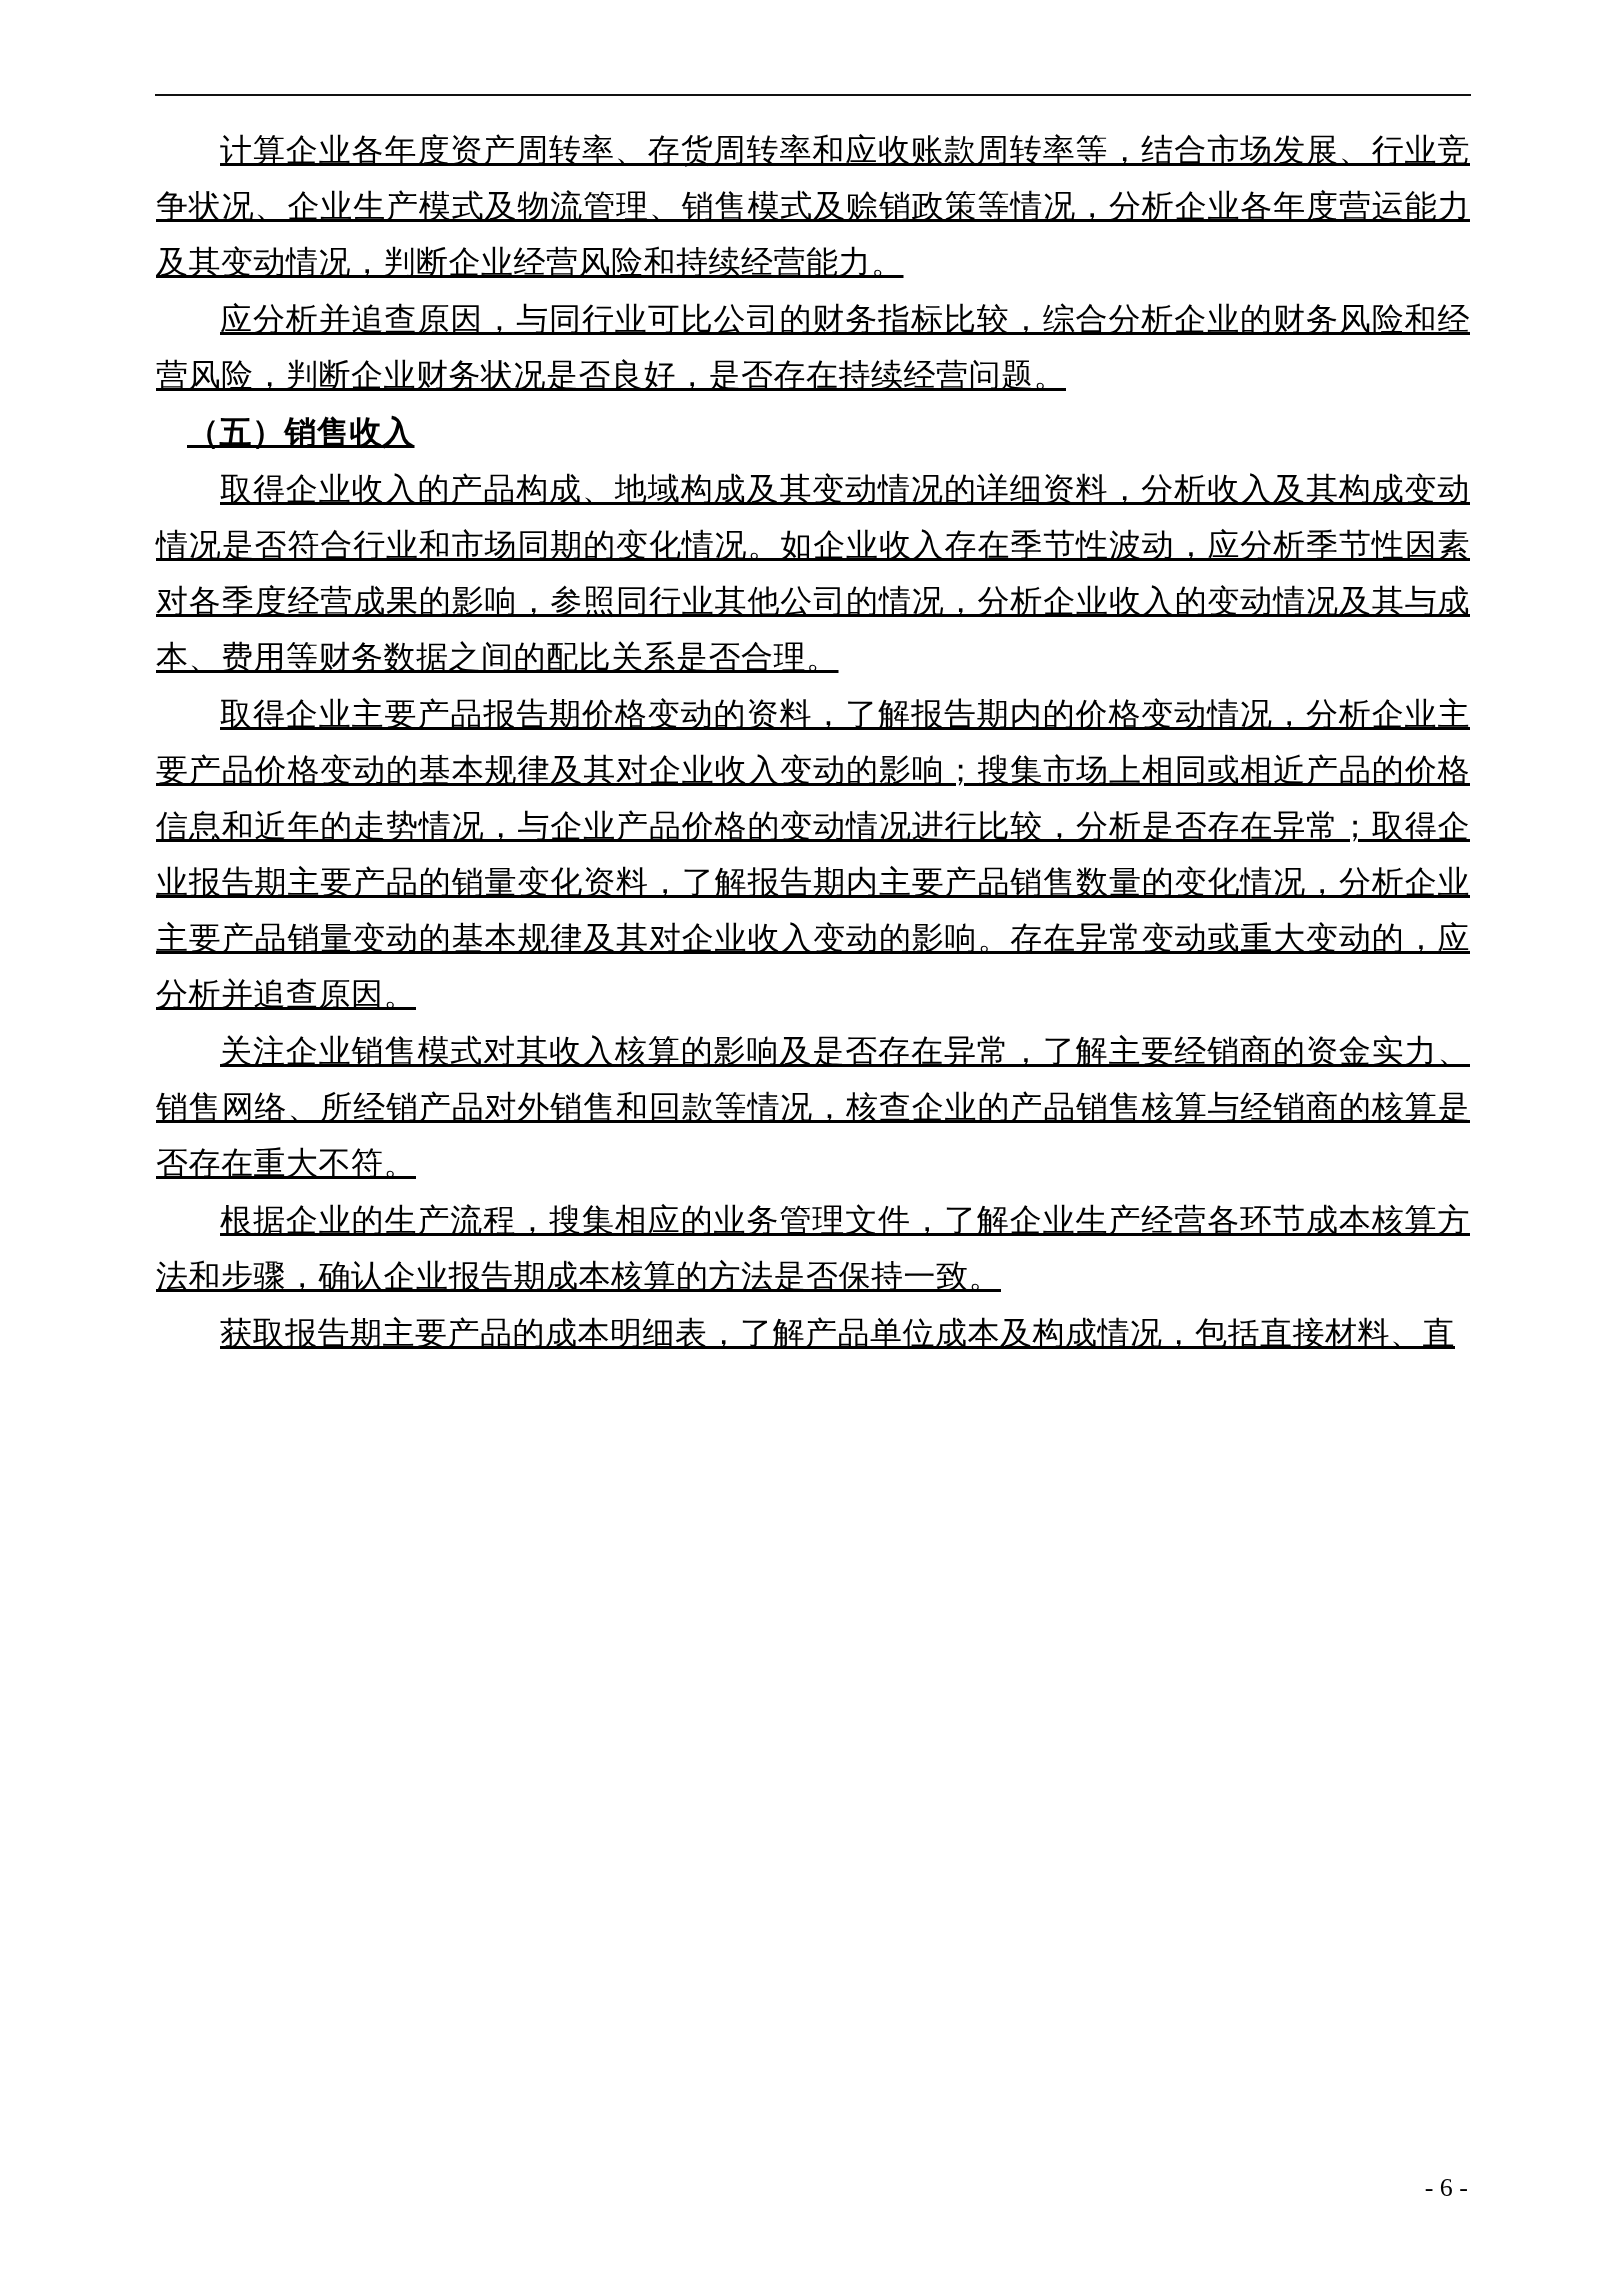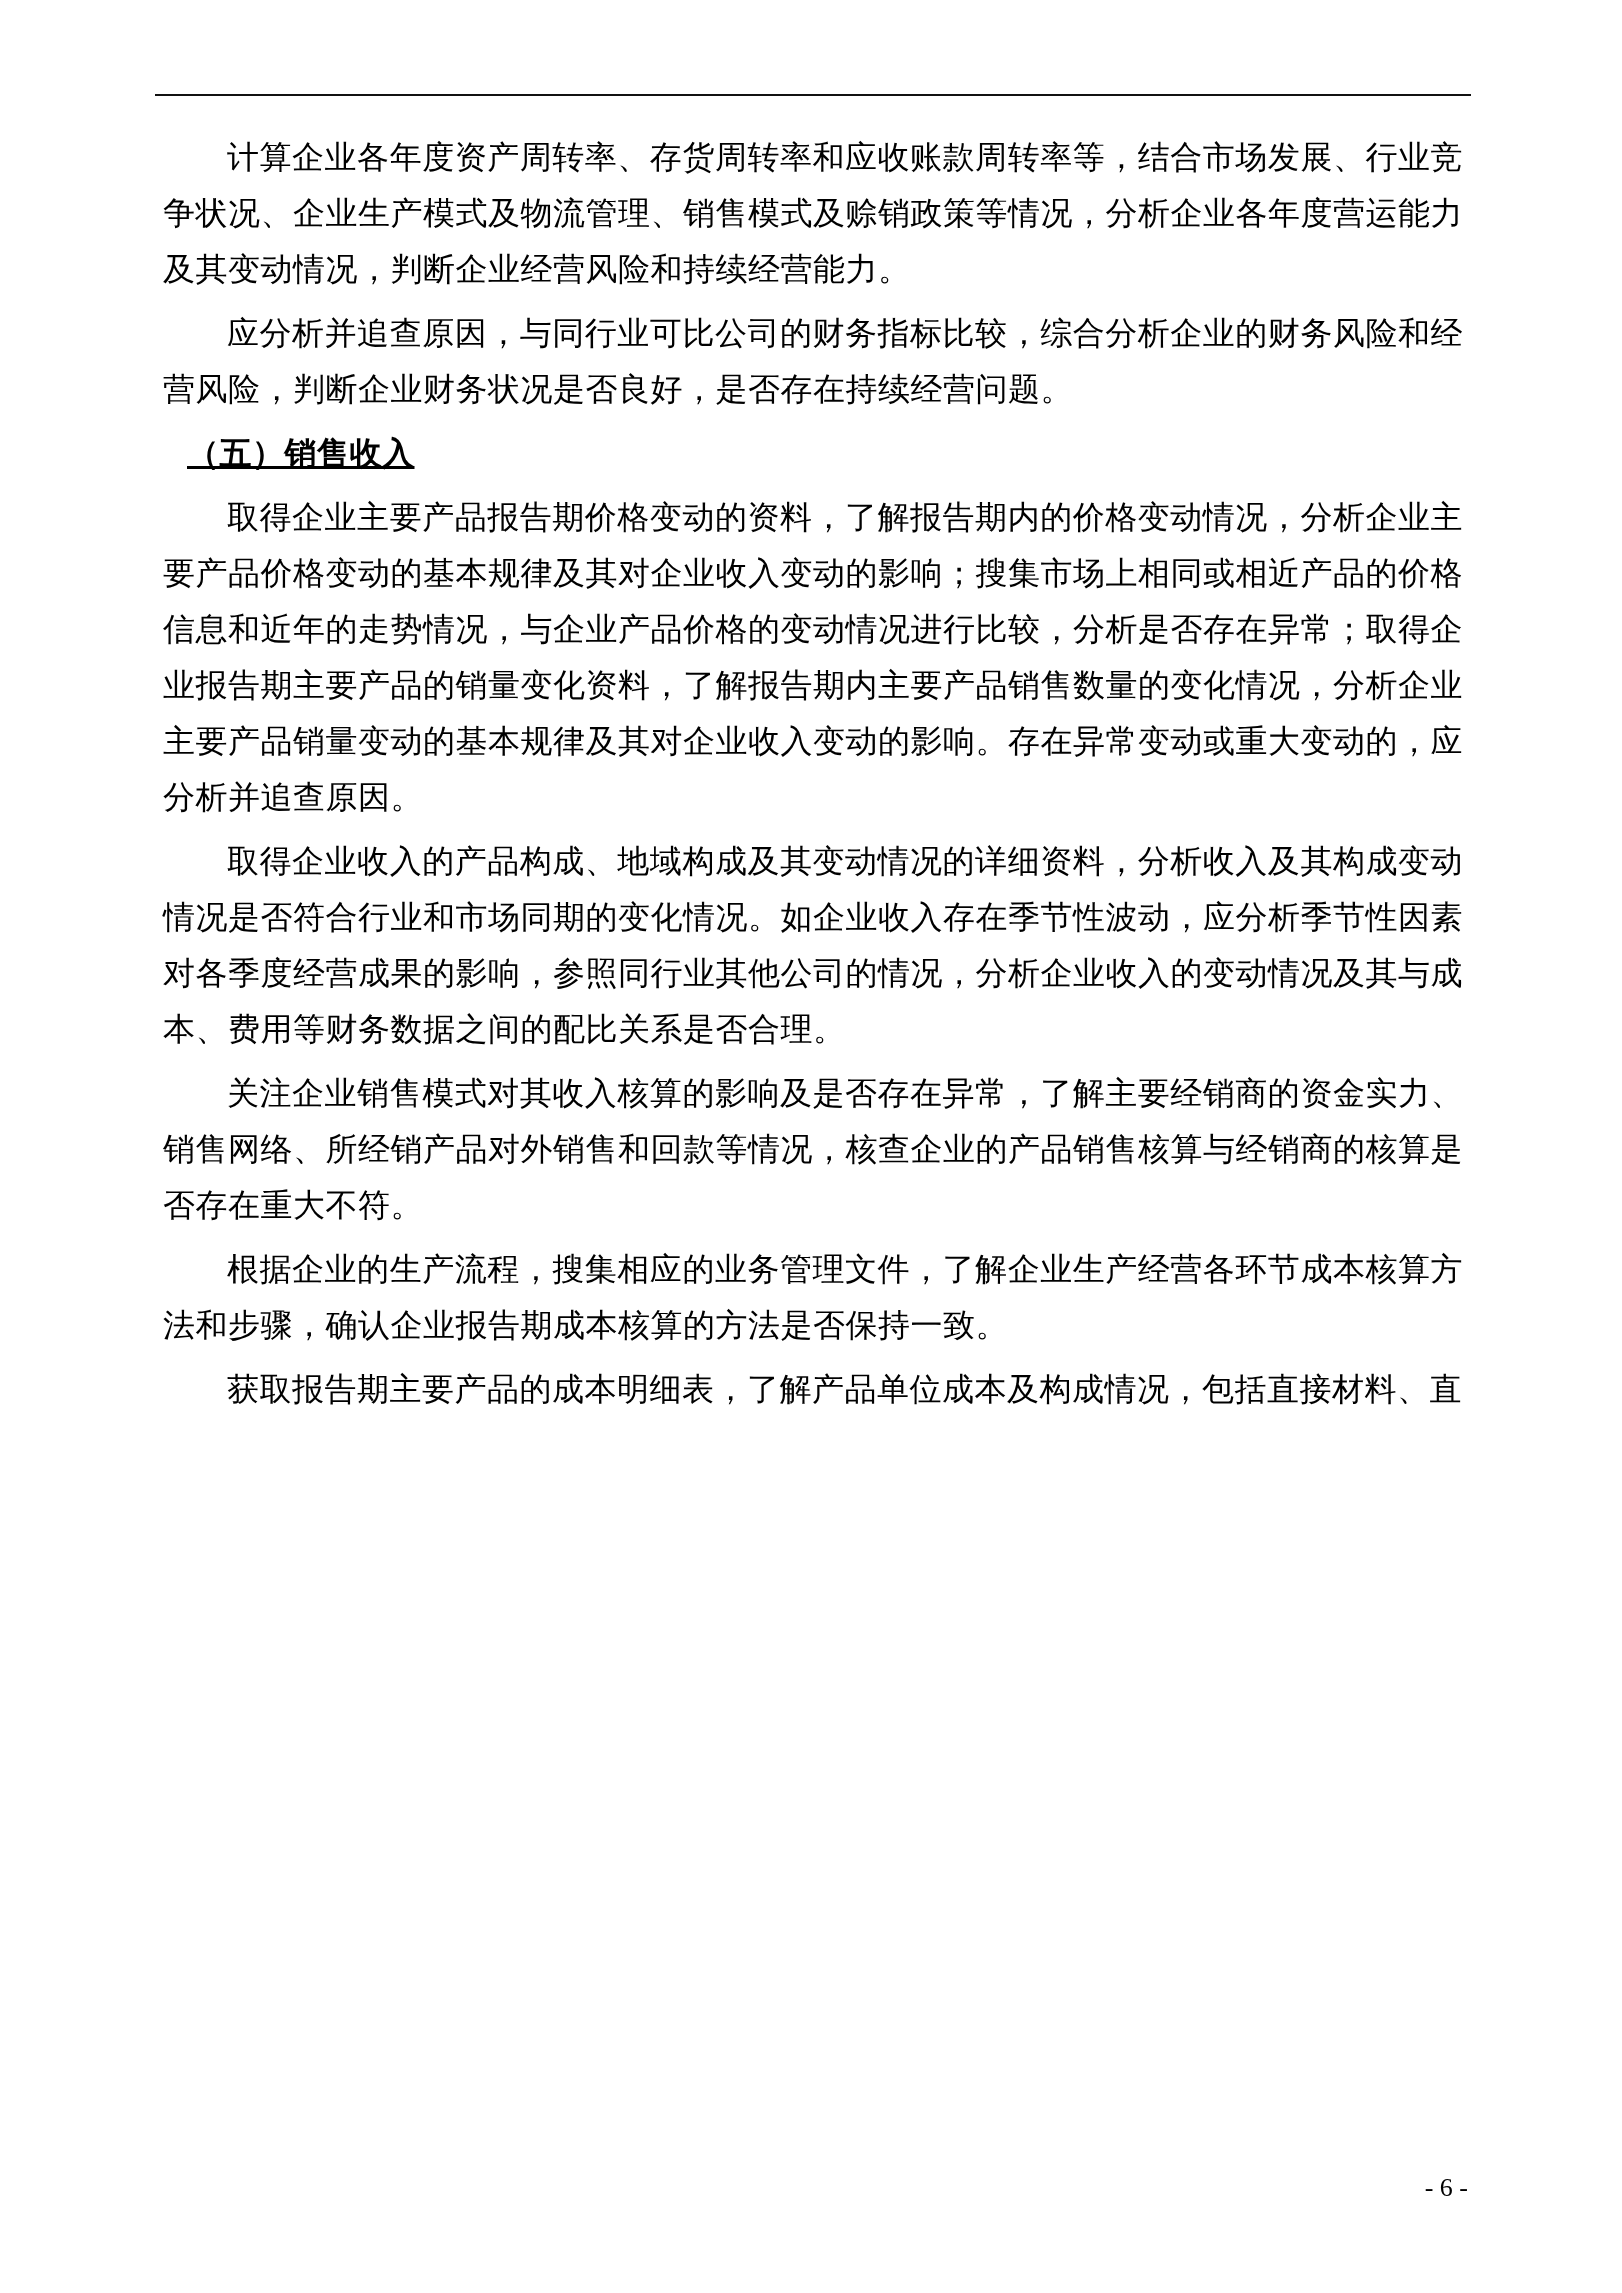--- a/index.html
+++ b/index.html
@@ -28,23 +28,24 @@
     position: absolute;
     top: 121px;
     left: 155px;
     width: 1316px;
     font-size: 32px;
     line-height: 56px;
     text-align: justify;
     text-justify: inter-ideograph;
   }
   .para {
-    margin: 8px;
+    margin: 1px;
     text-indent: 2em;
     letter-spacing: 0.5px;
+    text-decoration: underline;
   }
   .heading {
     margin: 0;
     text-indent: 1em;
     font-weight: bold;
     letter-spacing: 0.5px;
     text-decoration: underline;
   }
   .footer {
     position: absolute;
@@ -59,22 +60,22 @@
 <body>
 
 <div class="page">
 
   <div class="header-rule"></div>
 
   <div class="doc-content">
     <p class="para">计算企业各年度资产周转率、存货周转率和应收账款周转率等，结合市场发展、行业竞争状况、企业生产模式及物流管理、销售模式及赊销政策等情况，分析企业各年度营运能力及其变动情况，判断企业经营风险和持续经营能力。</p>
     <p class="para">应分析并追查原因，与同行业可比公司的财务指标比较，综合分析企业的财务风险和经营风险，判断企业财务状况是否良好，是否存在持续经营问题。</p>
     <p class="heading">（五）销售收入</p>
+    <p class="para">取得企业收入的产品构成、地域构成及其变动情况的详细资料，分析收入及其构成变动情况是否符合行业和市场同期的变化情况。如企业收入存在季节性波动，应分析季节性因素对各季度经营成果的影响，参照同行业其他公司的情况，分析企业收入的变动情况及其与成本、费用等财务数据之间的配比关系是否合理。</p>
     <p class="para">取得企业主要产品报告期价格变动的资料，了解报告期内的价格变动情况，分析企业主要产品价格变动的基本规律及其对企业收入变动的影响；搜集市场上相同或相近产品的价格信息和近年的走势情况，与企业产品价格的变动情况进行比较，分析是否存在异常；取得企业报告期主要产品的销量变化资料，了解报告期内主要产品销售数量的变化情况，分析企业主要产品销量变动的基本规律及其对企业收入变动的影响。存在异常变动或重大变动的，应分析并追查原因。</p>
-    <p class="para">取得企业收入的产品构成、地域构成及其变动情况的详细资料，分析收入及其构成变动情况是否符合行业和市场同期的变化情况。如企业收入存在季节性波动，应分析季节性因素对各季度经营成果的影响，参照同行业其他公司的情况，分析企业收入的变动情况及其与成本、费用等财务数据之间的配比关系是否合理。</p>
     <p class="para">关注企业销售模式对其收入核算的影响及是否存在异常，了解主要经销商的资金实力、销售网络、所经销产品对外销售和回款等情况，核查企业的产品销售核算与经销商的核算是否存在重大不符。</p>
     <p class="para">根据企业的生产流程，搜集相应的业务管理文件，了解企业生产经营各环节成本核算方法和步骤，确认企业报告期成本核算的方法是否保持一致。</p>
     <p class="para">获取报告期主要产品的成本明细表，了解产品单位成本及构成情况，包括直接材料、直</p>
   </div>
 
   <div class="footer">
     <span>- 6 -</span>
   </div>
 
 </div>

